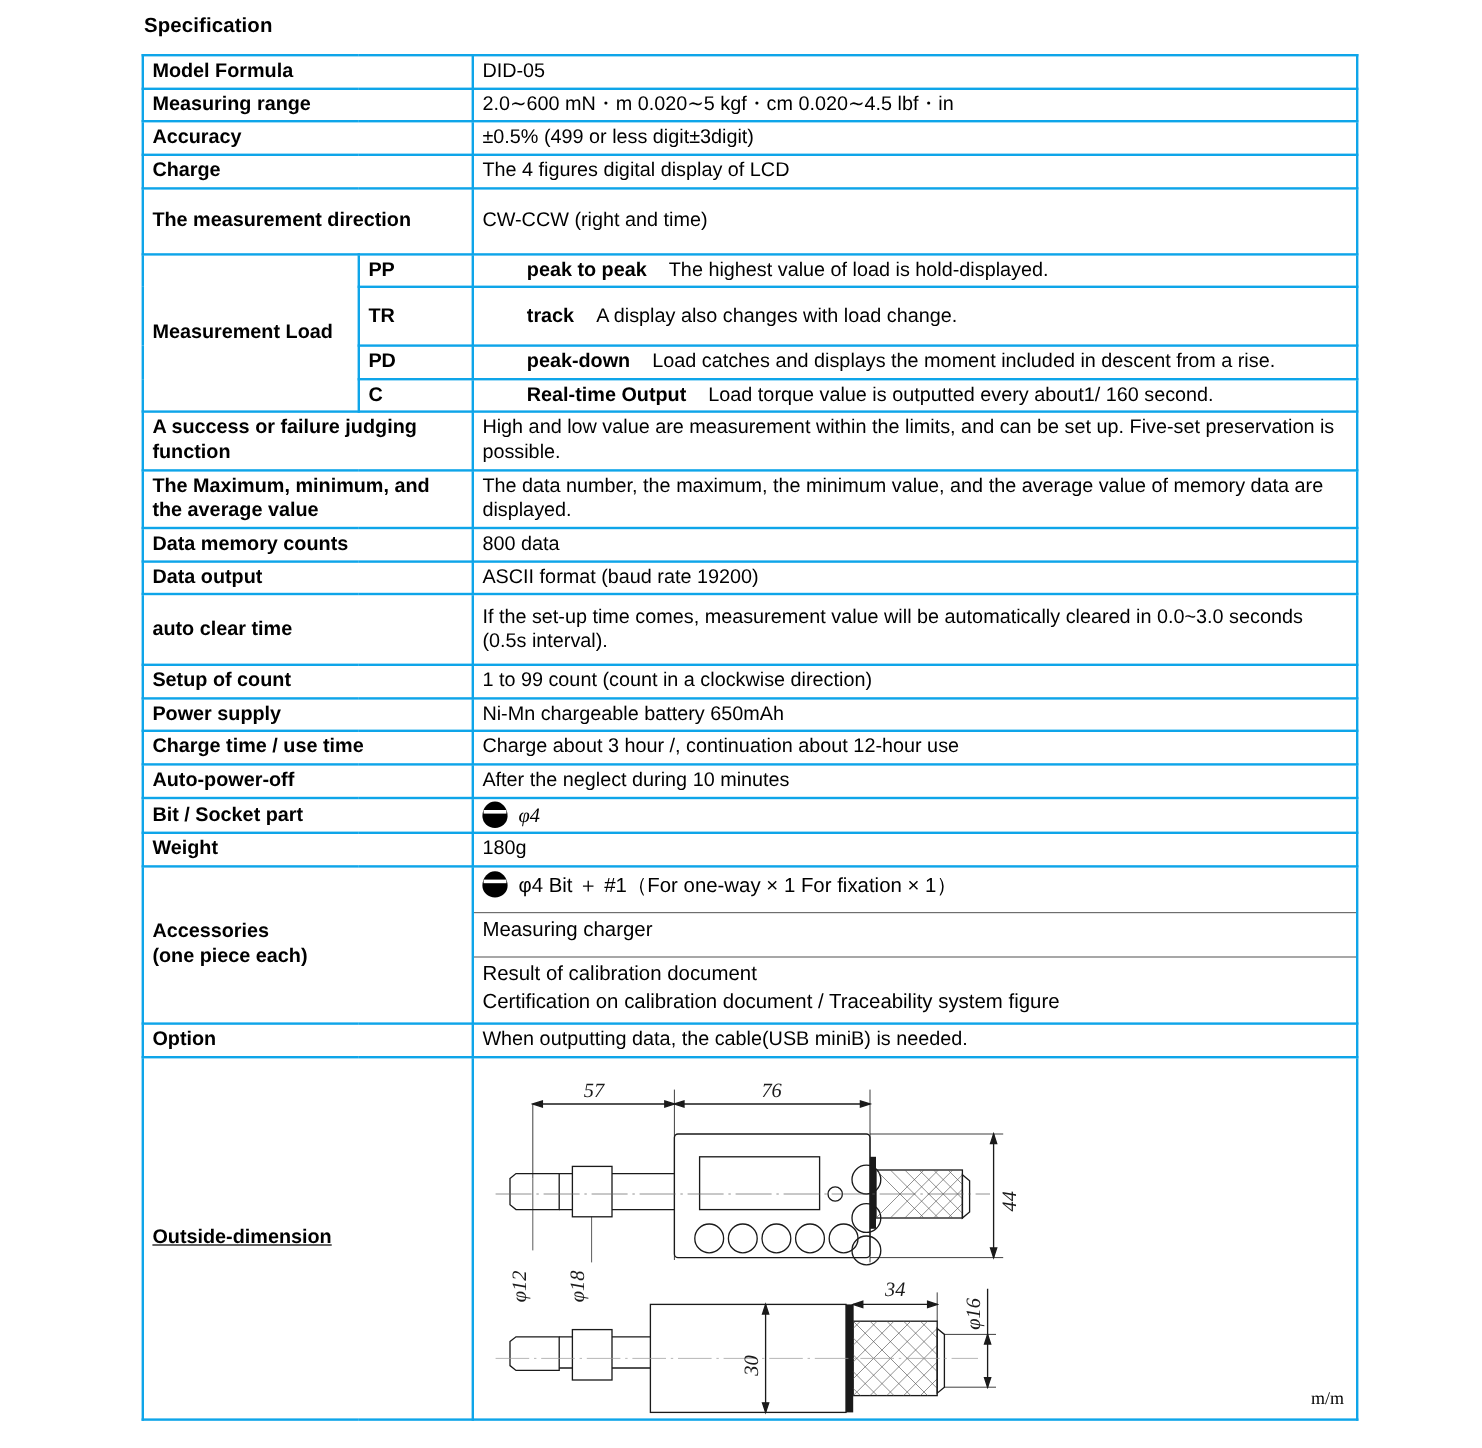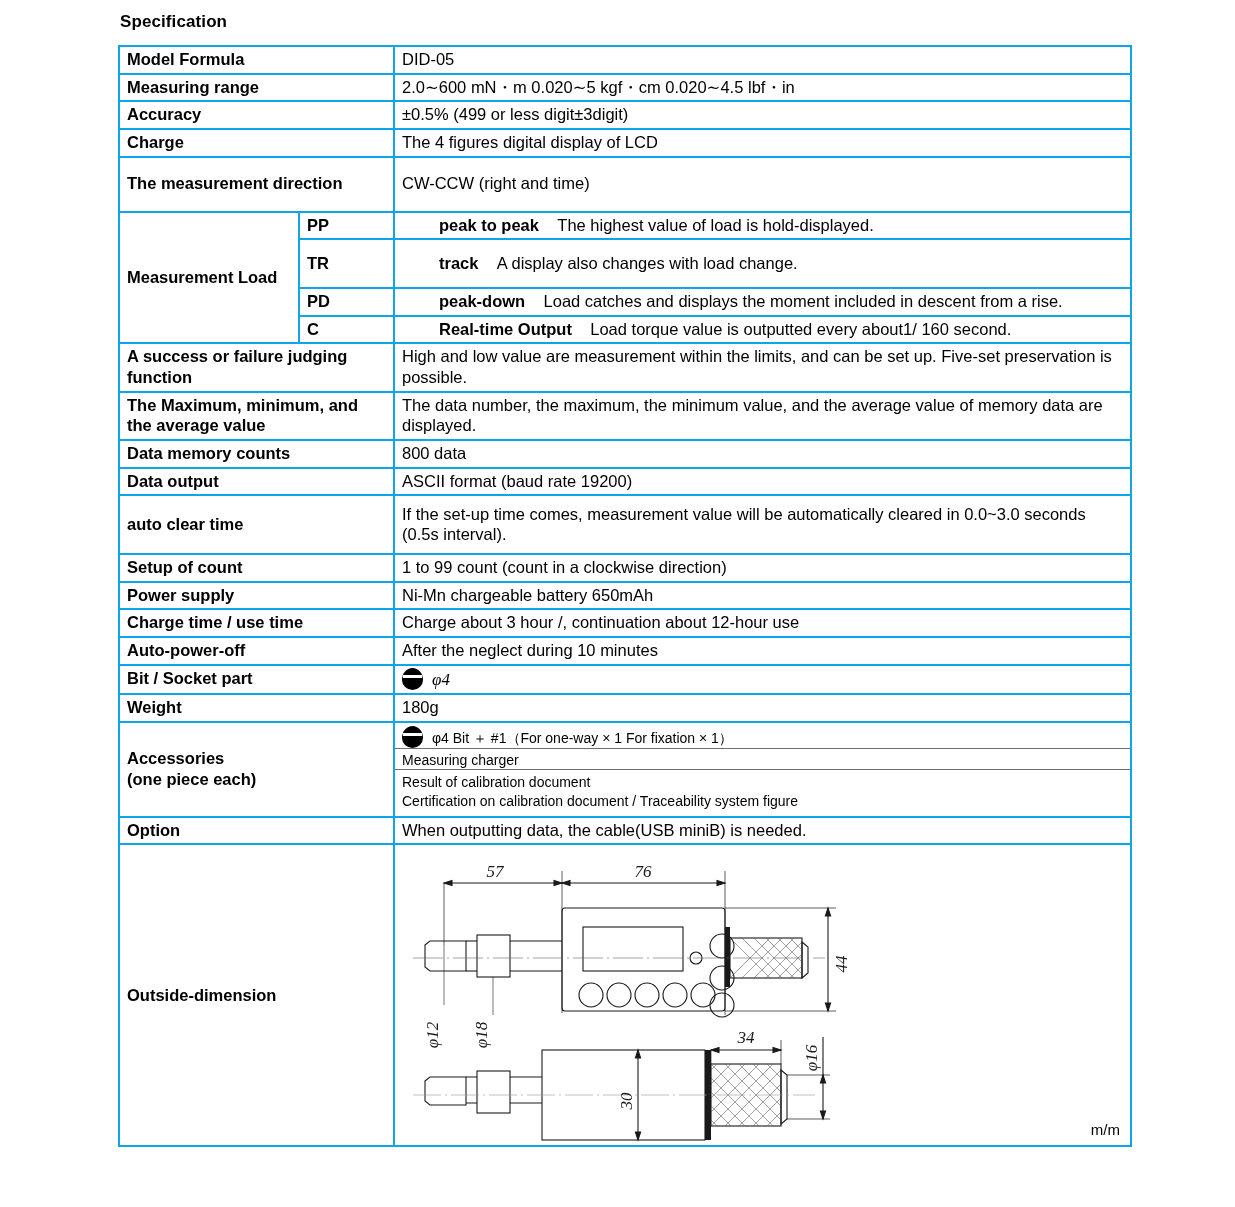--- a/index.html
+++ b/index.html
@@ -49,34 +49,34 @@
   .bit-icon i::after{
     content:"";position:absolute;left:1px;right:1px;top:7px;height:3px;
     background:#fff;
   }
   .phi{font-style:italic;font-family:"Liberation Serif",serif;font-size:17px;text-align:right;}
 
   
   .acc-cell{padding:0 !important;}
   .acc-row{
     border-bottom:1px solid #6e6e6e;
-    padding:3px 7px 0 7px;
-    font-size:14px;line-height:1.25;
+    padding:3px 7px 12px 7px;
+    font-size:17px;line-height:1.25;
   }
   .acc-row:last-child{border-bottom:none;}
   .acc-row.multi{line-height:1.35;padding-bottom:5px;}
 
   
   td.draw-cell{height:300px;padding:0 !important;position:relative;}
   .draw-wrap{position:relative;width:100%;height:300px;}
   .mm-label{
     position:absolute;right:10px;bottom:6px;
-    font-size:15px;font-family:Liberation Sans, sans-serif;
-  }
-  td.draw-lbl{vertical-align:middle;}
+    font-size:15px;font-family:Liberation Serif, serif;
+  }
+  td.draw-lbl{vertical-align:middle;text-decoration:underline;}
   svg{display:block;}
   .dimtxt{
     font-family:"Liberation Serif",serif;font-style:italic;
     font-size:17px;fill:#1a1a1a;
   }
 </style>
 </head>
 <body>
 
 <div class="page">

